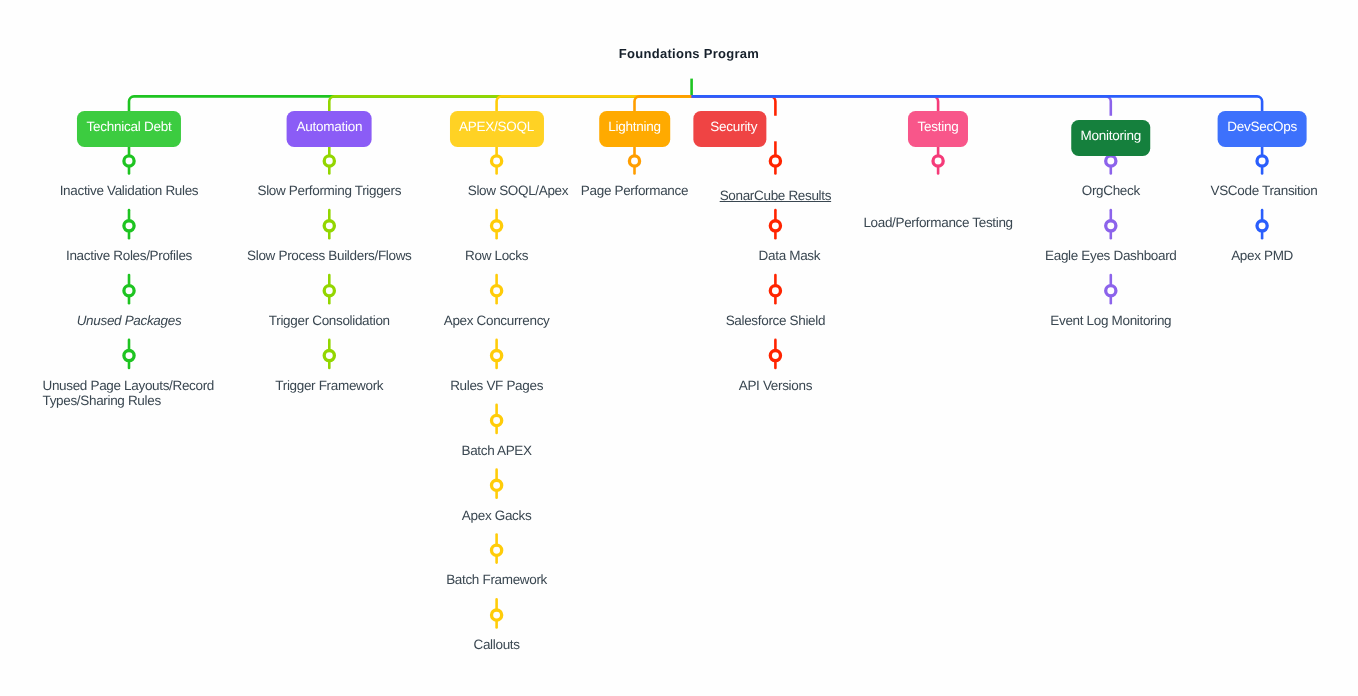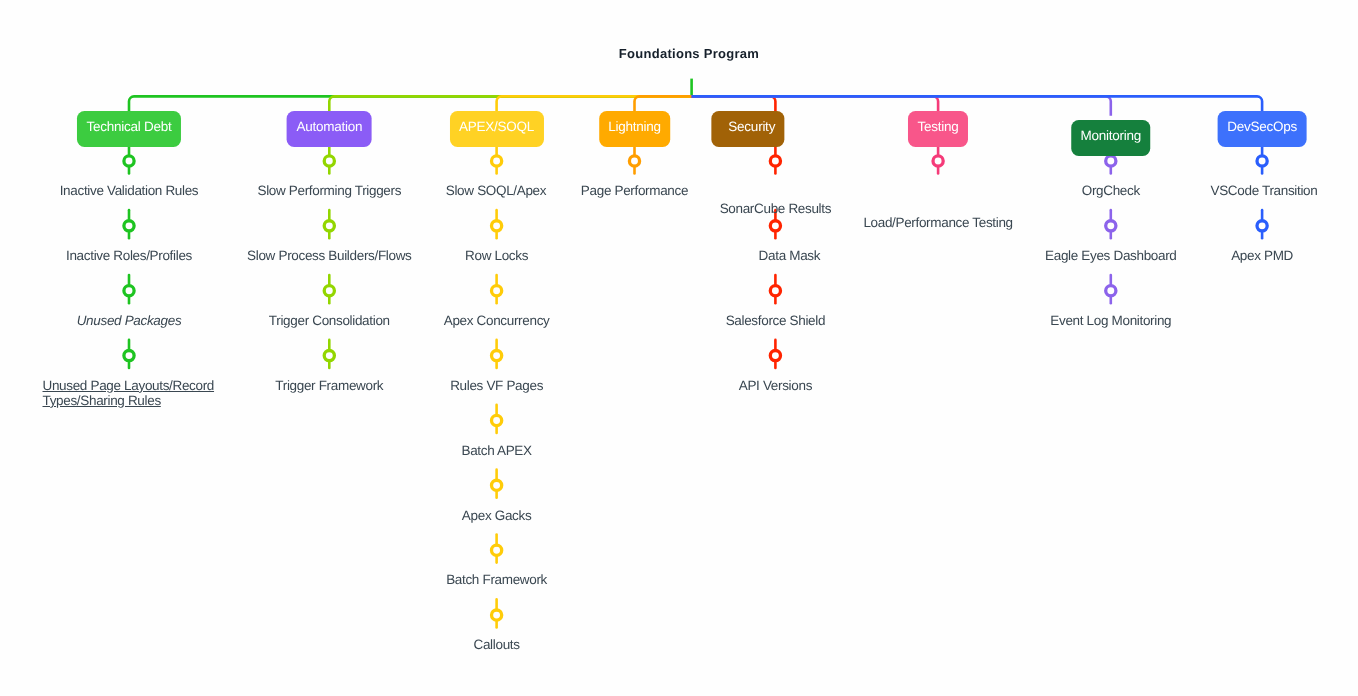--- a/index.html
+++ b/index.html
@@ -34,21 +34,21 @@
     box-sizing:content-box;
   }
   .leaf{
     position:absolute;
     font-size:13.5px;letter-spacing:-0.33px;
     color:var(--leaf,#3a4751);
     line-height:15.1px;
     transform:translateX(-50%);
     white-space:nowrap;
   }
-  .leaf.wrap{white-space:normal;text-align:left;text-decoration:underline;}
+  .leaf.wrap{white-space:normal;text-align:left;}
   .branch{position:static;}
 </style>
 </head>
 <body style="background: rgb(254, 254, 254);">
 
 <div id="stage">
   <svg id="wires" viewBox="0 0 1358 696">
       <path d="M 691.6 78.6 L 691.6 97.64999999999999" stroke="#1ec421" stroke-width="2.6" fill="none"></path>
       <path d="M 691.6 96.35 L 134 96.35 A 5 5 0 0 0 129 101.35 L 129 115.8" stroke="#1ec421" stroke-width="2.6" fill="none" stroke-linecap="butt"></path>
       <path d="M 691.6 96.35 L 334.3 96.35 A 5 5 0 0 0 329.3 101.35 L 329.3 115.8" stroke="#93d600" stroke-width="2.6" fill="none" stroke-linecap="butt"></path>
@@ -151,36 +151,36 @@
     </div>
     <div class="branch">
       <div class="pill" style="left: 329.3px; top: 110.8px; background: #8b5cf6;">Automation</div>
       <div class="leaf" style="left: 329.3px; top: 183.2px;">Slow Performing Triggers</div>
       <div class="leaf" style="left: 329.3px; top: 248.07px;">Slow Process Builders/Flows</div>
       <div class="leaf" style="left: 329.3px; top: 312.94px;">Trigger Consolidation</div>
       <div class="leaf" style="left: 329.3px; top: 377.81px;">Trigger Framework</div>
     </div>
     <div class="branch">
       <div class="pill" style="left: 496.6px; top: 110.8px; background: rgb(255, 210, 36);">APEX/SOQL</div>
-      <div class="leaf" style="left: 496px; top: 183.2px; text-align: right;">Slow SOQL/Apex</div>
+      <div class="leaf" style="left: 518px; top: 183.2px; text-align: right;">Slow SOQL/Apex</div>
       <div class="leaf" style="left: 496.6px; top: 248.07px;">Row Locks</div>
       <div class="leaf" style="left: 496.6px; top: 312.94px;">Apex Concurrency</div>
       <div class="leaf" style="left: 496.6px; top: 377.81px;">Rules VF Pages</div>
       <div class="leaf" style="left: 496.6px; top: 442.68px;">Batch APEX</div>
       <div class="leaf" style="left: 496.6px; top: 507.55px;">Apex Gacks</div>
       <div class="leaf" style="left: 496.6px; top: 572.42px;">Batch Framework</div>
       <div class="leaf" style="left: 496.6px; top: 637.29px;">Callouts</div>
     </div>
     <div class="branch">
       <div class="pill" style="left: 634.5px; top: 110.8px; background: rgb(255, 170, 0);">Lightning</div>
       <div class="leaf" style="left: 634.5px; top: 183.2px;">Page Performance</div>
     </div>
     <div class="branch">
-      <div class="pill" style="left: 748px; top: 110.8px; background: #a16207; padding-left: 17px;">Security</div>
-      <div class="leaf" style="left: 775.4px; top: 201px;">SonarCube Results</div>
+      <div class="pill" style="left: 730px; top: 110.8px; background: #ef4444; padding-left: 17px;">Security</div>
+      <div class="leaf" style="left: 775.4px; top: 188px; text-decoration: underline;">SonarCube Results</div>
       <div class="leaf" style="left: 775.4px; top: 248.07px; padding-left: 28px;">Data Mask</div>
       <div class="leaf" style="left: 775.4px; top: 312.94px;">Salesforce Shield</div>
       <div class="leaf" style="left: 775.4px; top: 377.81px;">API Versions</div>
     </div>
     <div class="branch">
       <div class="pill" style="left: 938.1px; top: 110.8px; background: rgb(248, 86, 138);">Testing</div>
       <div class="leaf" style="left: 938.1px; top: 183.2px; margin-top: 32px;">Load/Performance Testing</div>
     </div>
     <div class="branch">
       <div class="pill" style="left: 1110.8px; top: 120px; background: #15803d;">Monitoring</div>

